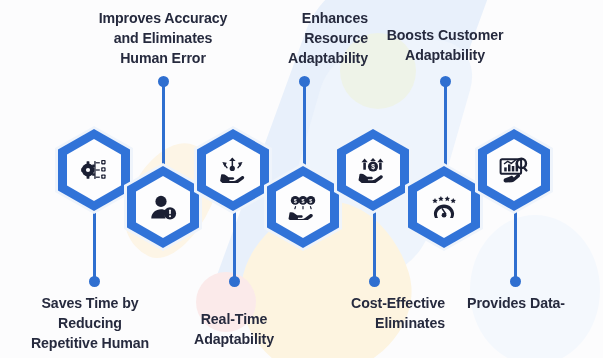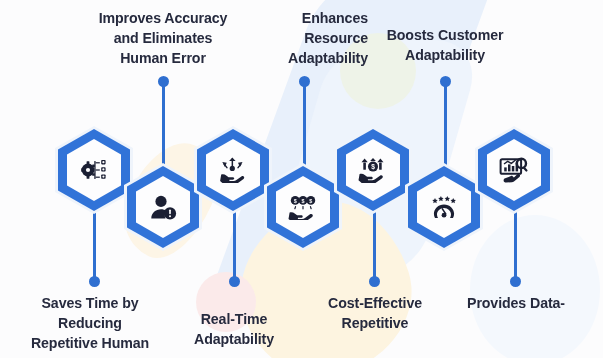--- a/index.html
+++ b/index.html
@@ -354,22 +354,22 @@
     <div>Saves Time by</div>
     <div>Reducing</div>
     <div>Repetitive Human</div>
   </div>
 
   <div class="label" style="left:163px; top:309px; width:142px;">
     <div>Real-Time</div>
     <div>Adaptability</div>
   </div>
 
-  <div class="label" style="left:305px; top:293px; width:140px;">
+  <div class="label" style="left:305px; top:293px; width:140px;text-align:right;">
     <div>Cost-Effective</div>
-    <div>Repetitive</div>
+    <div>Eliminates</div>
   </div>
 
   <div class="label" style="left:443px; top:293px; width:146px;">
     <div>Provides Data-</div>
   </div>
 
 </div>
 
 </body></html>

